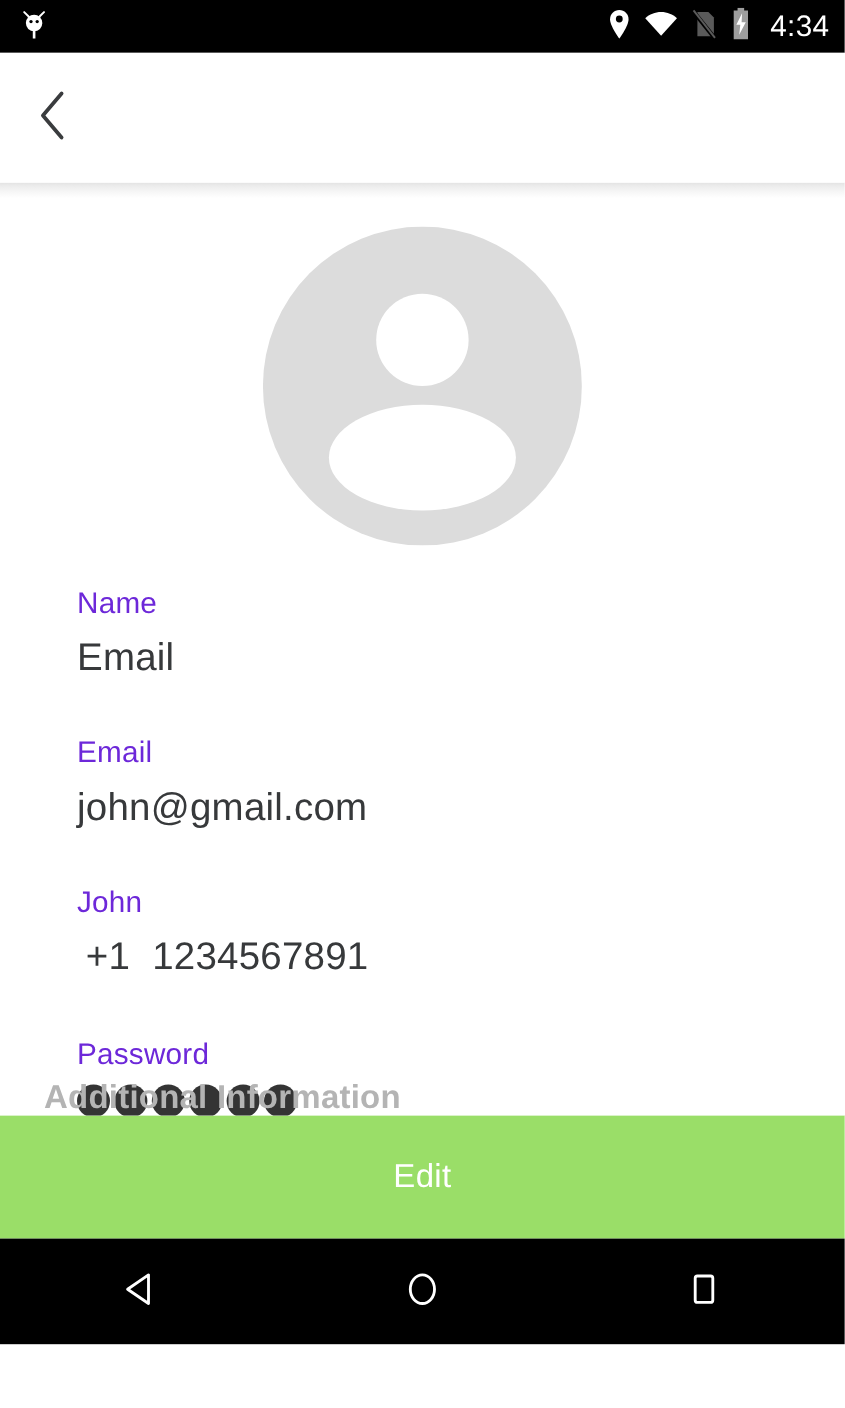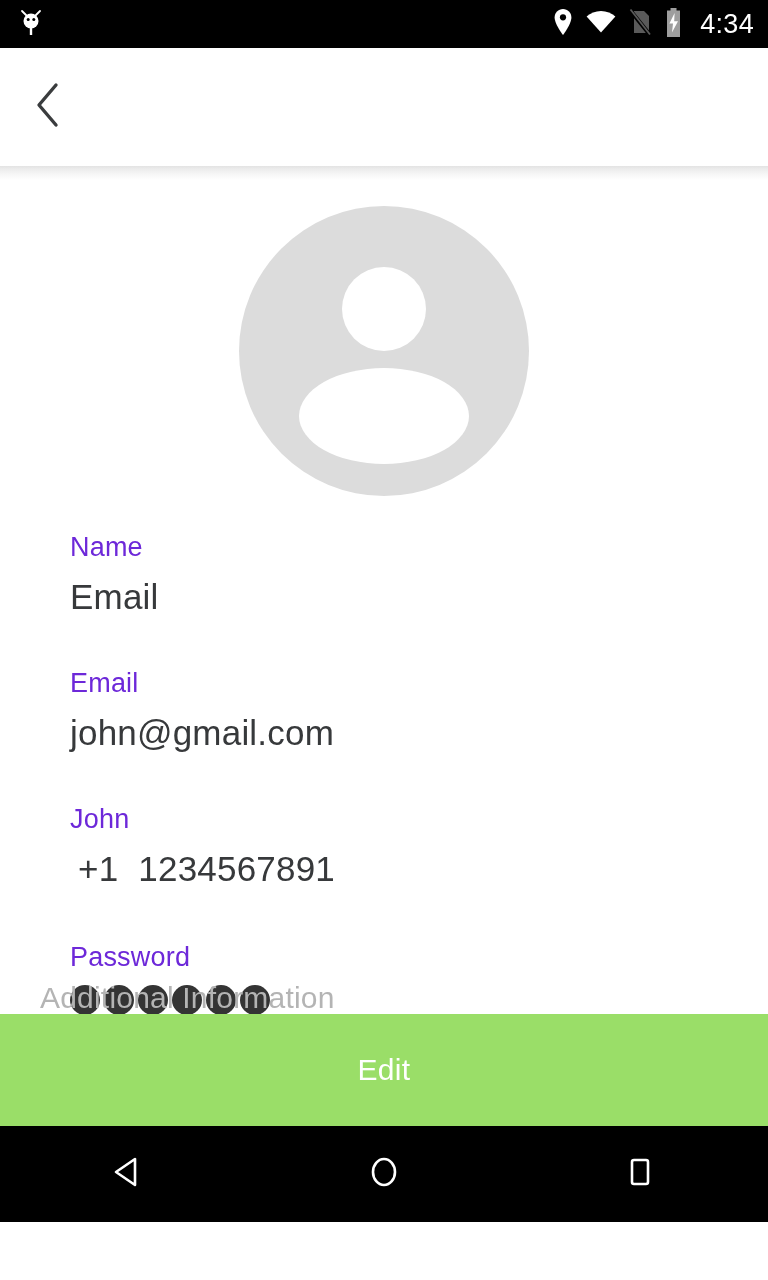--- a/index.html
+++ b/index.html
@@ -103,20 +103,21 @@
     background:#343434;
   }
 
   #additional-info {
     position:absolute;
     left:40px; bottom:0;
     font-size:30px; color:#b4b4b4;
     letter-spacing:0.2px;
     line-height:1.1;
     white-space:nowrap;
+    font-weight:bold;
   }
 
   
   #edit-button {
     flex:0 0 112px; height:112px;
     background:#9ADE68;
     display:flex; align-items:center; justify-content:center;
     cursor:pointer;
   }
   #edit-button-label {

